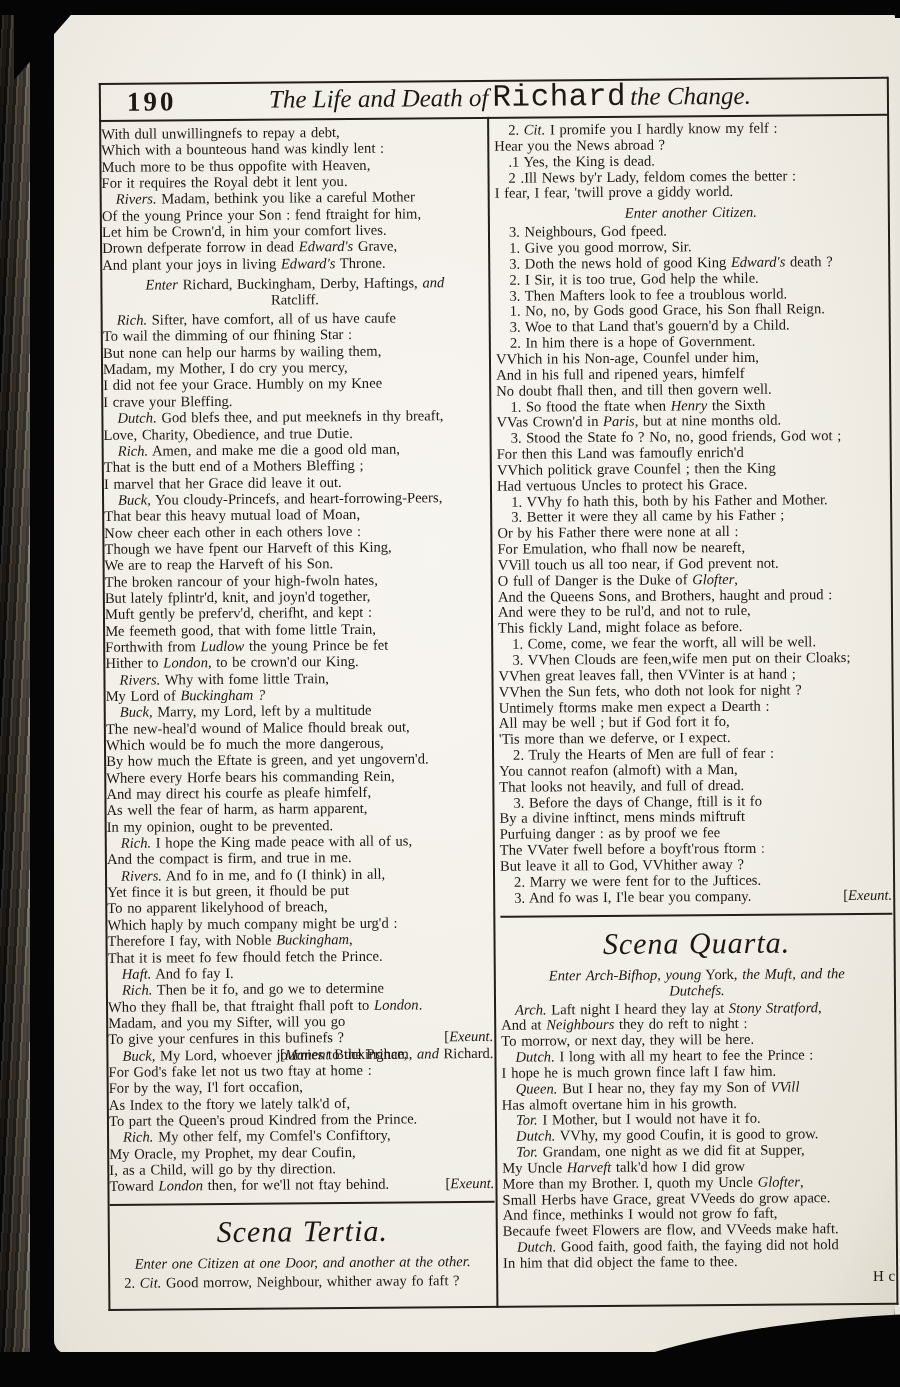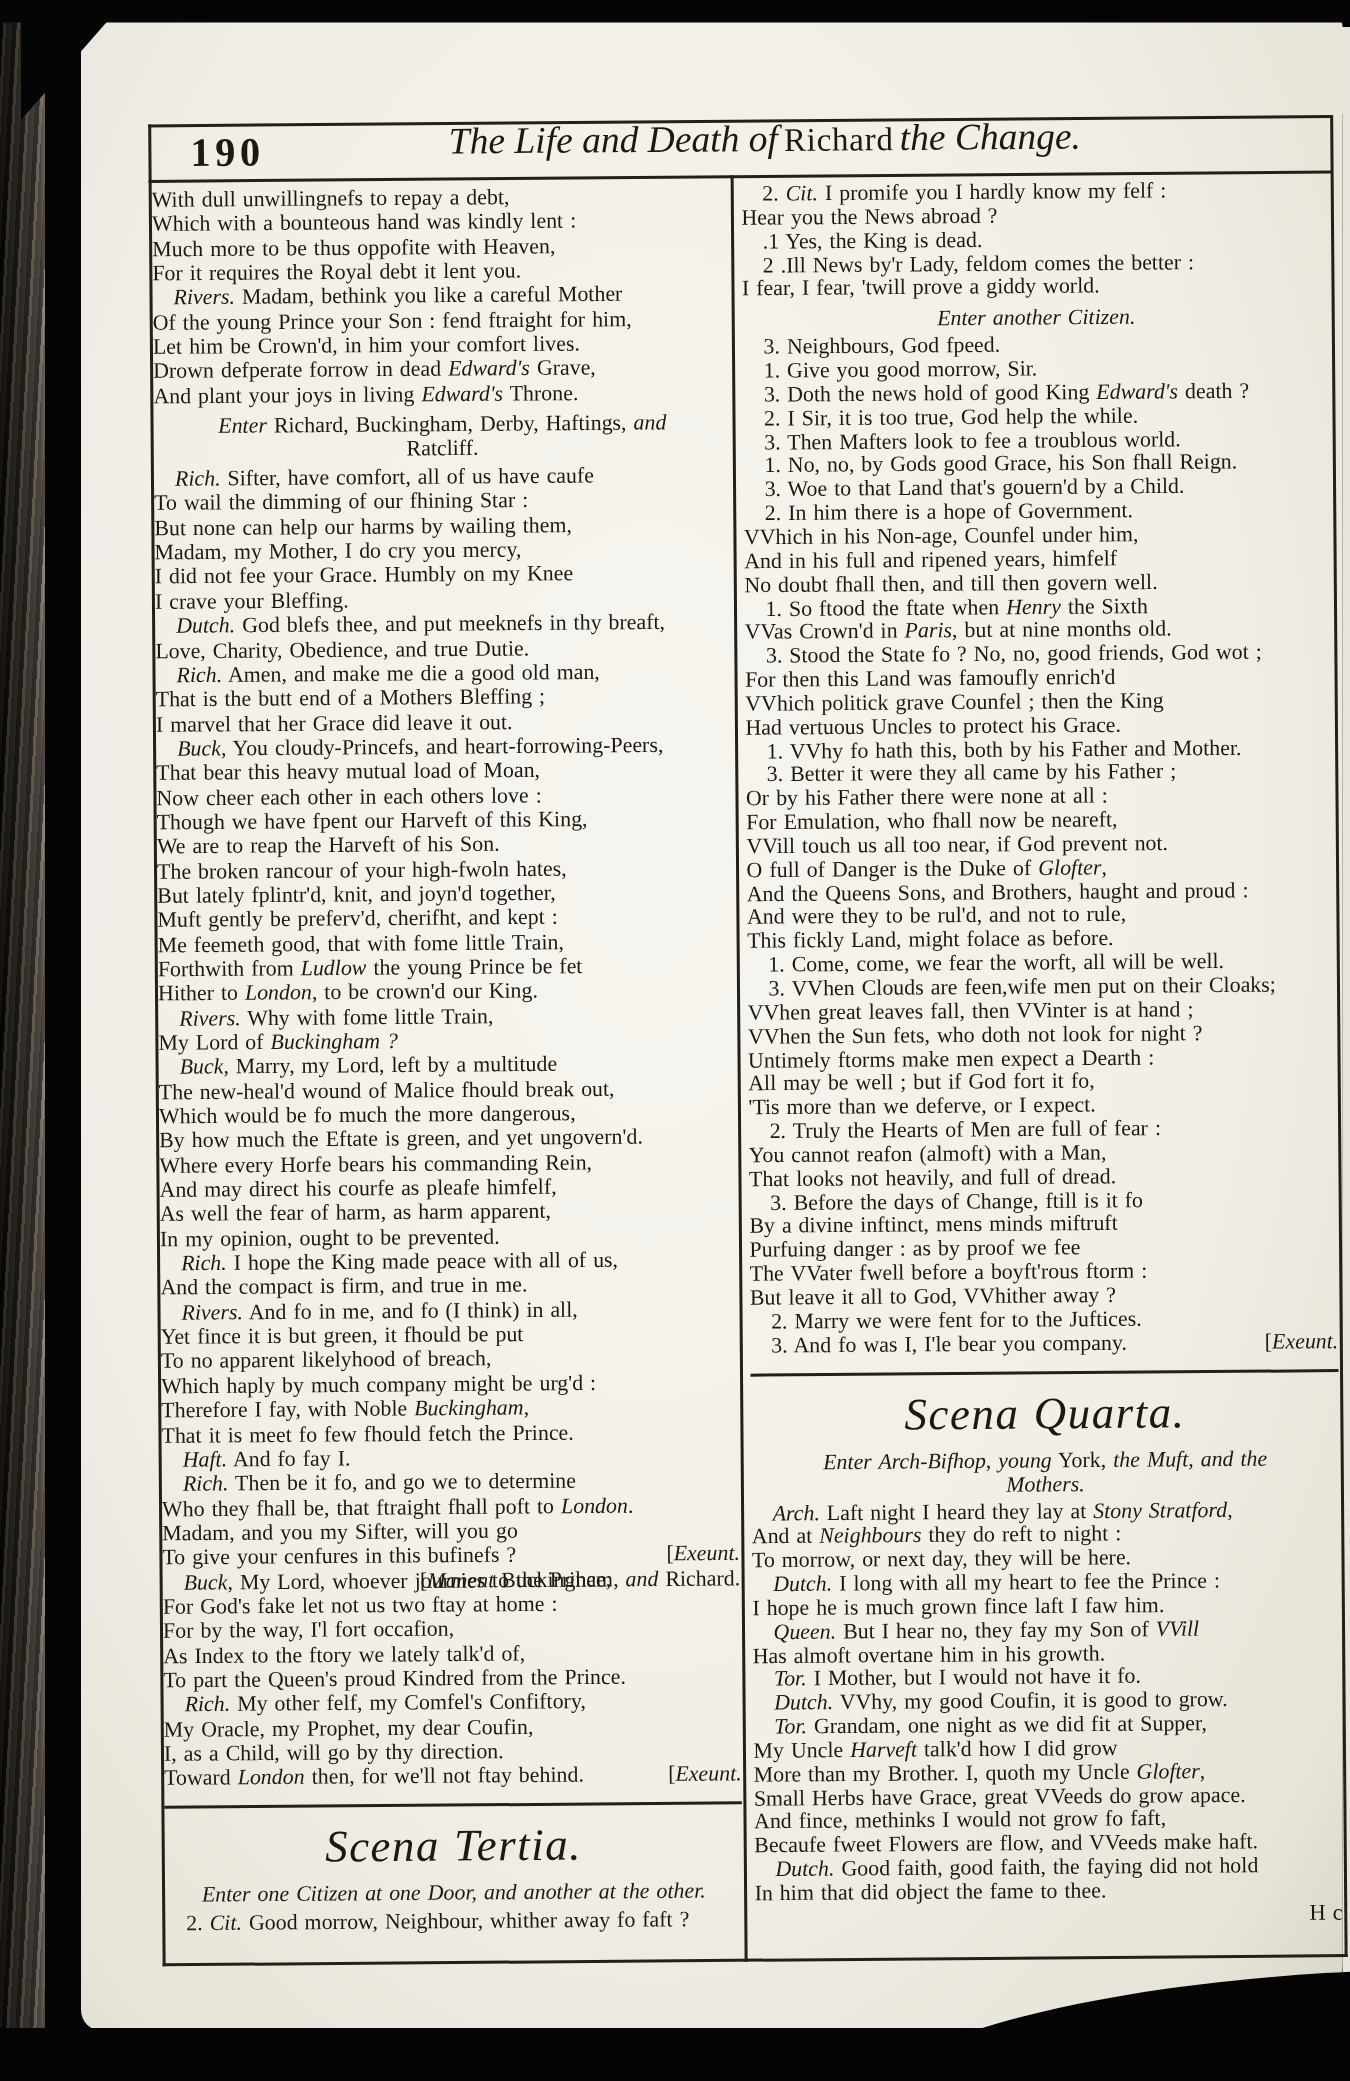--- a/index.html
+++ b/index.html
@@ -44,21 +44,21 @@
   .rule{position:absolute;background:#241f18;}
   
   .pageno{
     position:absolute;left:77px;top:70px;font-size:27px;letter-spacing:3px;
     font-weight:bold;
   }
   .running-title{
     position:absolute;left:150px;top:66px;width:620px;text-align:center;white-space:nowrap;
   }
   .rt-i{font-style:italic;font-size:25px;}
-  .rt-r{font-size:22px;letter-spacing:.5px;}
+  .rt-r{font-size:31px;letter-spacing:.5px;font-family:Liberation Mono, monospace;}
   
   .col{position:absolute;top:109px;font-size:14.6px;word-spacing:1px;}
   .col-left{left:51px;width:385px;}
   .col-right{left:444px;width:392px;}
   .col-left .ln{line-height:16.35px;}
   .col-right .ln{line-height:15.85px;}
   .ln{white-space:nowrap;}
   .ln.indent{padding-left:14px;}
   .ln .rt{float:right;}
   .ital,i{font-style:italic;}
@@ -224,21 +224,21 @@
         <div class="ln">By a divine inftinct, mens minds miftruft</div>
         <div class="ln">Purfuing danger :  as by proof we fee</div>
         <div class="ln">The VVater fwell before a boyft'rous ftorm :</div>
         <div class="ln">But leave it all to God, VVhither away ?</div>
         <div class="ln indent">2.  Marry we were fent for to the Juftices.</div>
         <div class="ln indent"><span class="rt">[<i>Exeunt.</i></span>3.  And fo was I, I'le bear you company.</div>
         <div class="sec-rule"></div>
         <div class="scene-heading">Scena Quarta.</div>
         <div class="sd-block">
           <div class="ln"><i>Enter Arch-Bifhop, young</i> York, <i>the Muft, and the</i></div>
-          <div class="ln"><i>Mothers.</i></div>
+          <div class="ln"><i>Dutchefs.</i></div>
         </div>
         <div class="ln indent"><i>Arch.</i> Laft night I heard they lay at <i>Stony Stratford</i>,</div>
         <div class="ln">And at <i>Neighbours</i> they do reft to night :</div>
         <div class="ln">To morrow, or next day, they will be here.</div>
         <div class="ln indent"><i>Dutch.</i> I long with all my heart to fee the Prince :</div>
         <div class="ln">I hope he is much grown fince laft I faw him.</div>
         <div class="ln indent"><i>Queen.</i> But I hear no, they fay my Son of <i>VVill</i></div>
         <div class="ln">Has almoft overtane him in his growth.</div>
         <div class="ln indent"><i>Tor.</i> I Mother, but I would not have it fo.</div>
         <div class="ln indent"><i>Dutch.</i> VVhy, my good Coufin, it is good to grow.</div>

